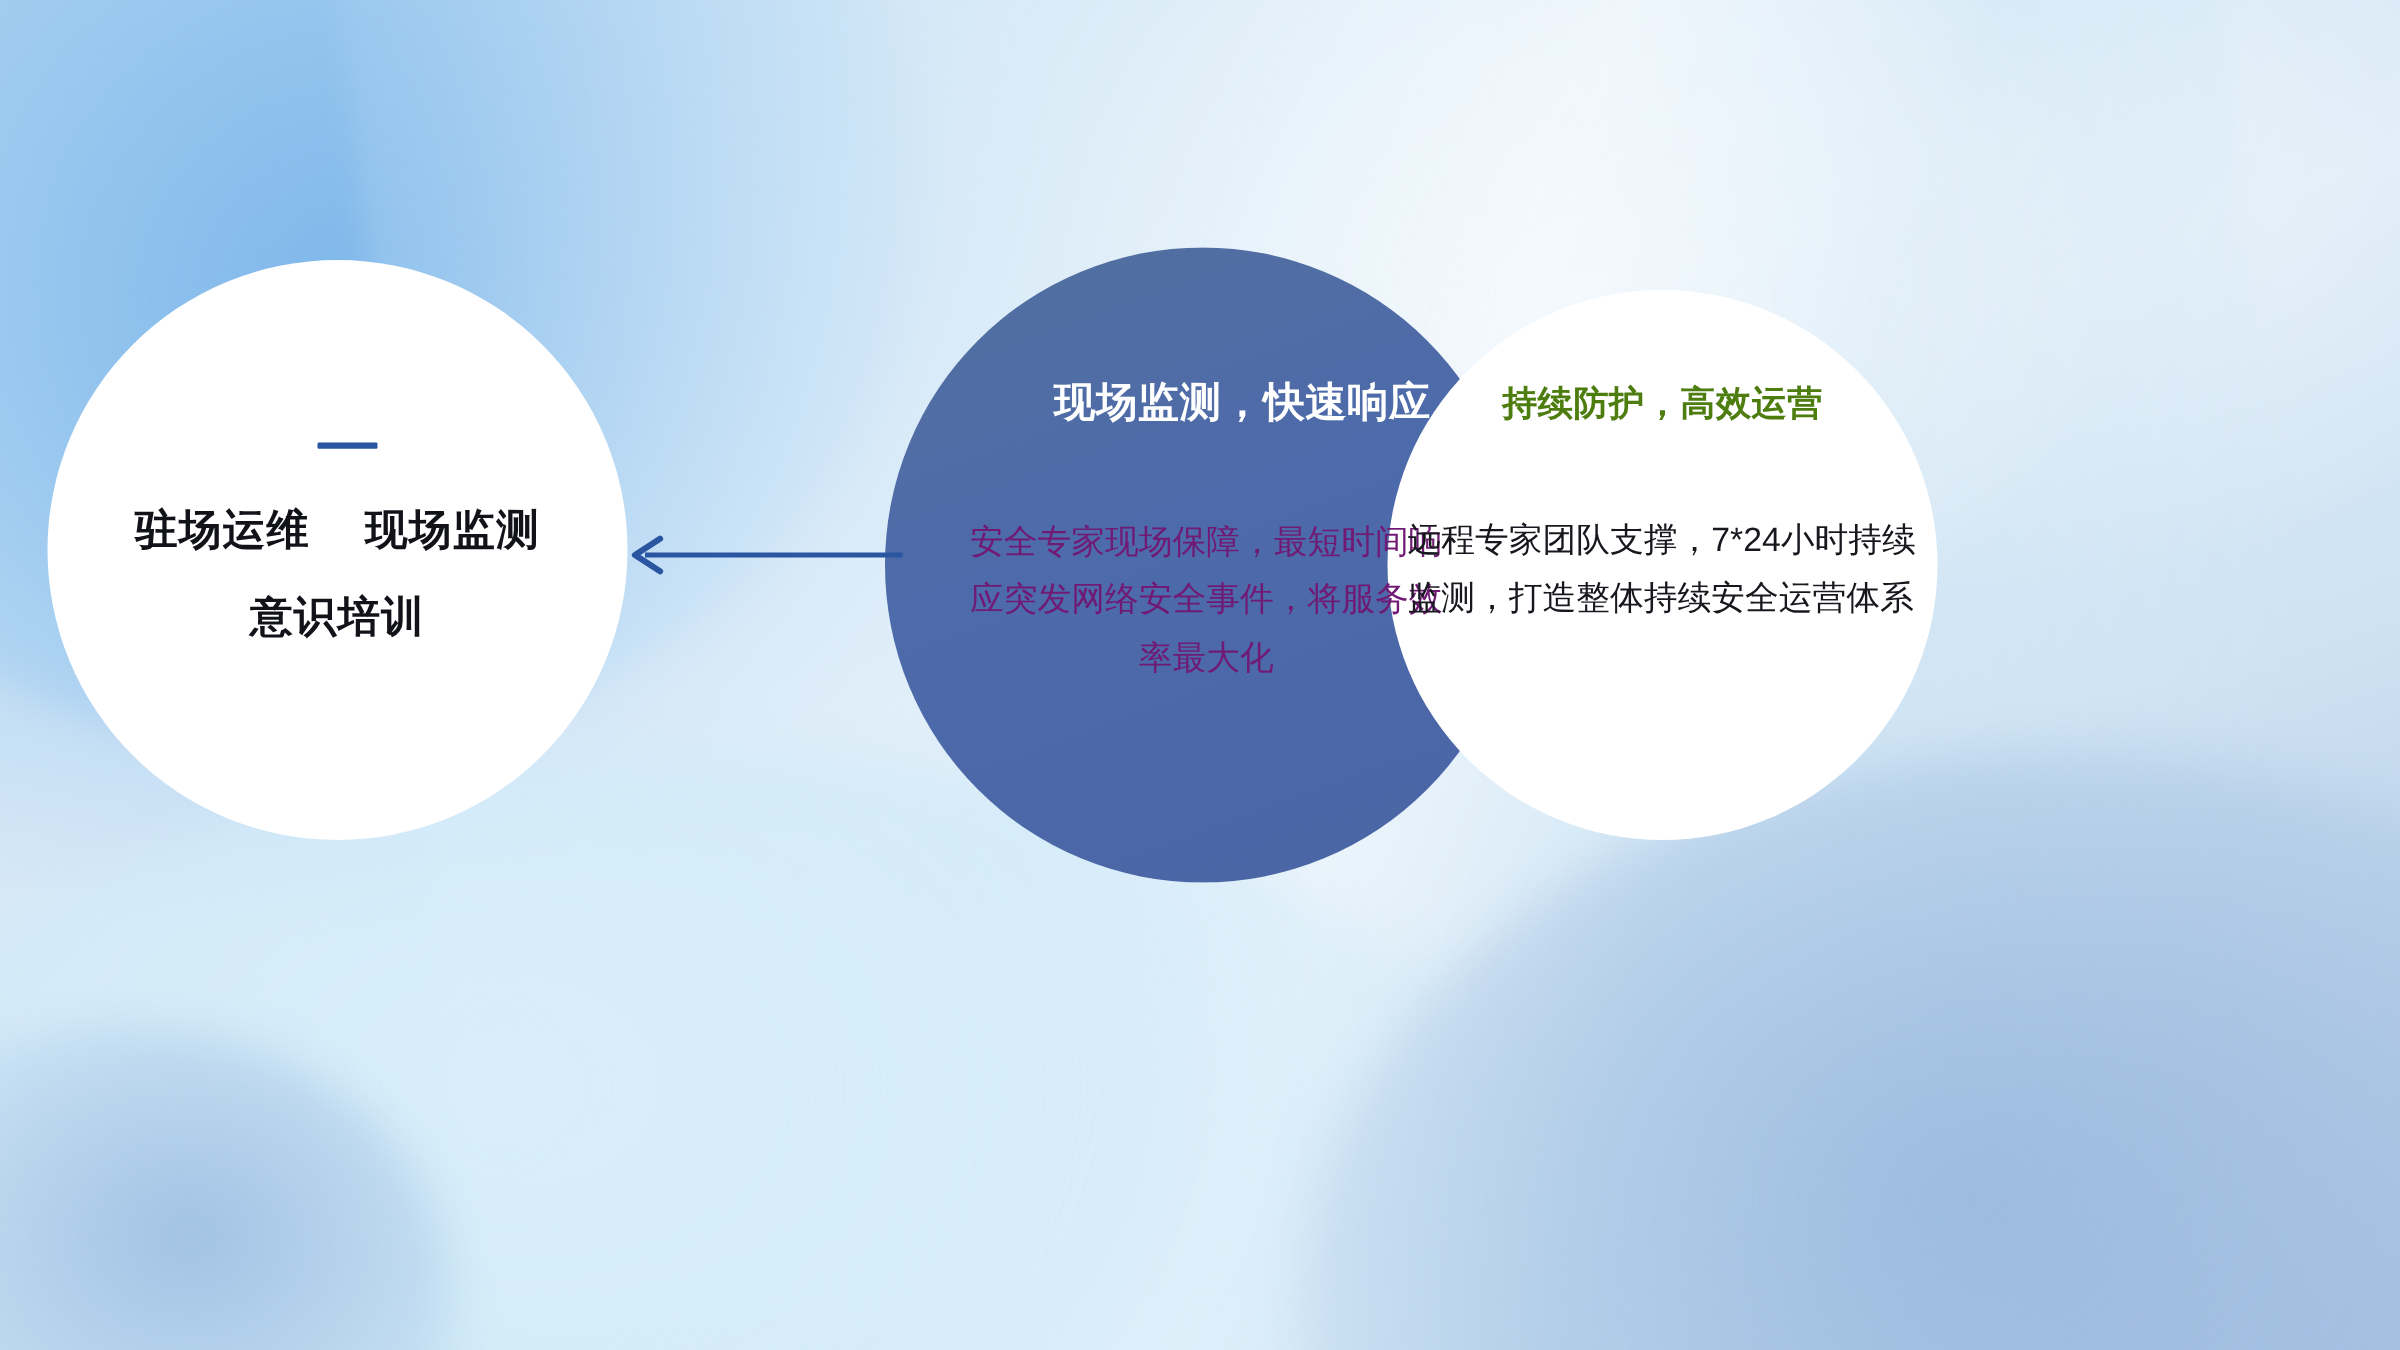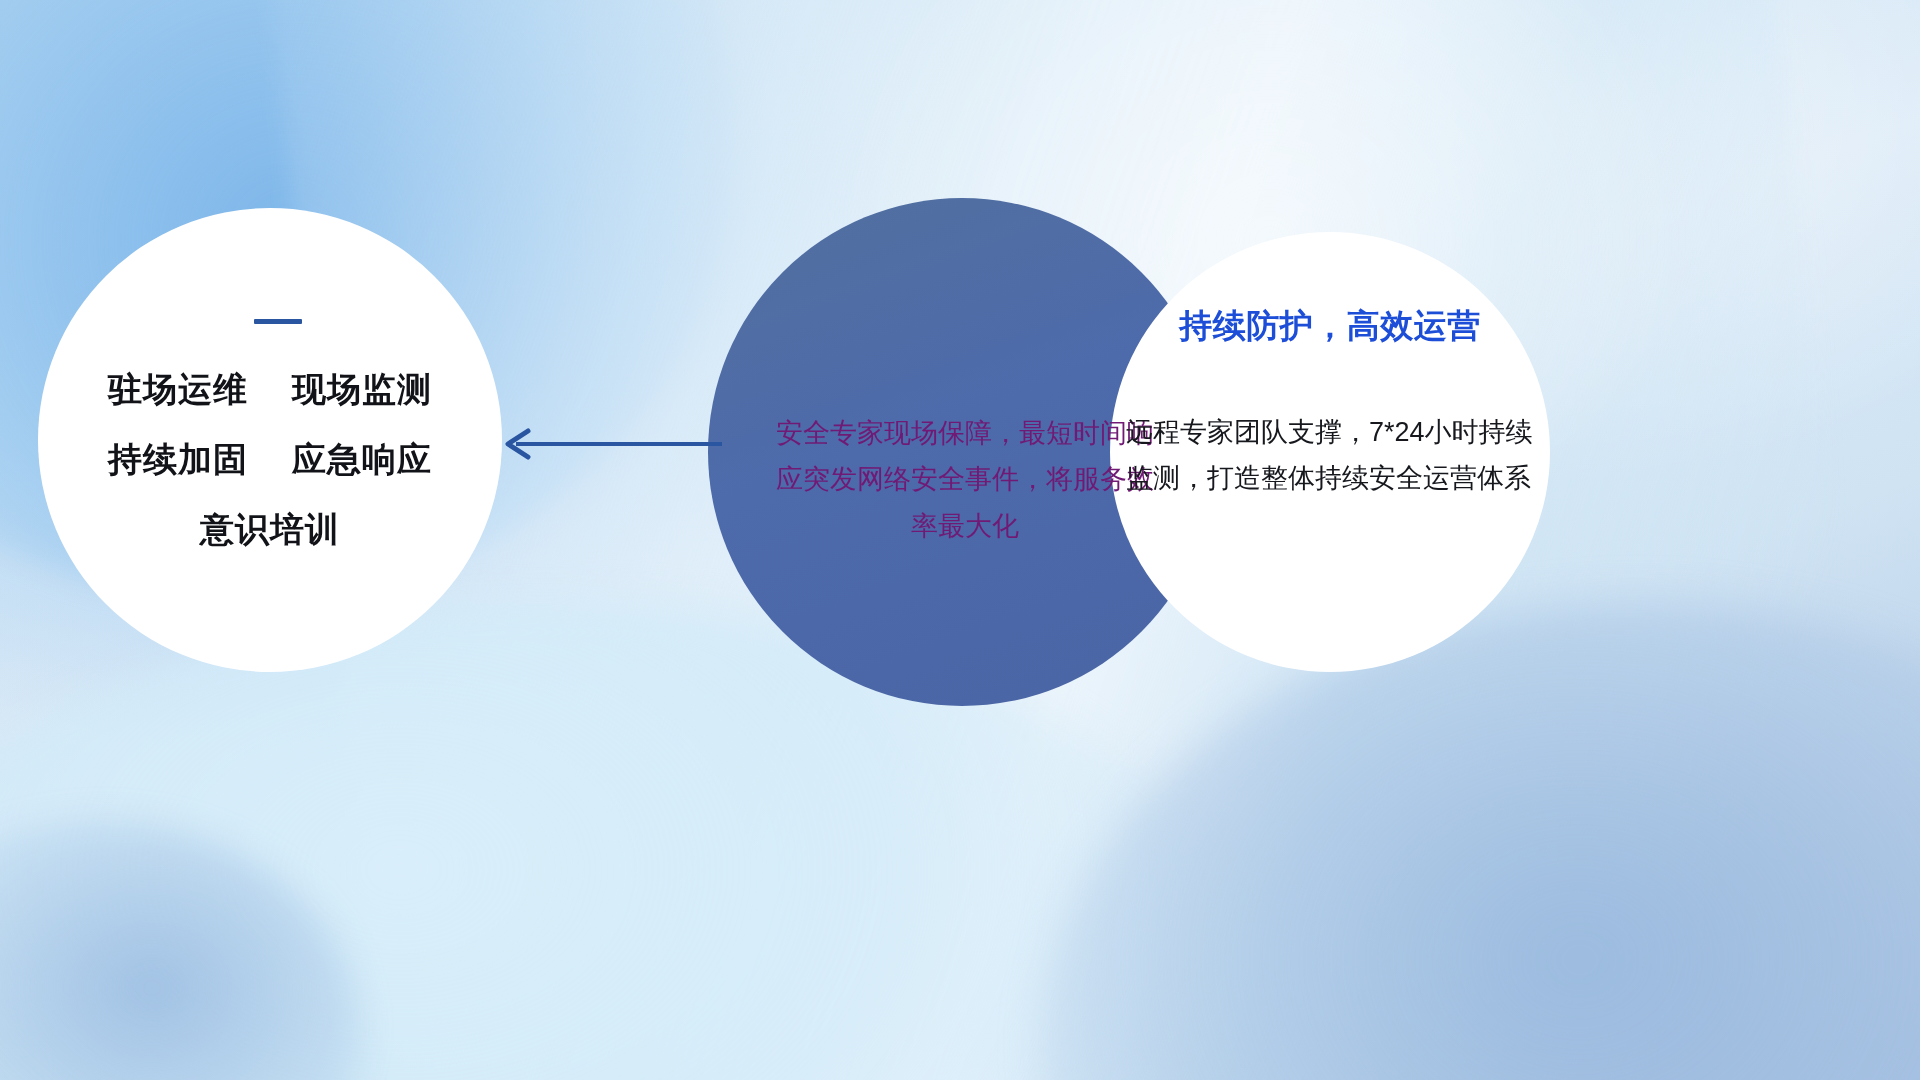--- a/index.html
+++ b/index.html
@@ -123,21 +123,21 @@
   }
 
   
   #right-content {
     position:absolute; left:1110px; top:232px; width:440px; height:440px;
     z-index:7; pointer-events:none;
   }
   #right-title {
     position:absolute; left:0; right:0; top:72px;
     text-align:center;
-    font-size:33px; font-weight:bold; color:#1d4ed8;
+    font-size:28px; font-weight:bold; color:#4d7c0f;
     letter-spacing:.5px; white-space:nowrap;
   }
   #right-body {
     position:absolute; left:16px; top:178px; width:408px;
     font-size:27px; color:#16181d; line-height:1.7;
   }
 
   
   #arrow { position:absolute; left:494px; top:424px; z-index:8; }
 </style>
@@ -156,30 +156,27 @@
 <div class="circle" id="circle-left"></div>
 <div class="circle" id="circle-center"></div>
 <div class="circle" id="circle-right"></div>
 
 <div id="left-content">
   <div id="left-dash"></div>
   <div class="left-row">
     <span>驻场运维</span>
     <span>现场监测</span>
   </div>
-  <div class="left-row">
-    <span>持续加固</span>
-    <span>应急响应</span>
-  </div>
   <div class="left-row last">
     <span>意识培训</span>
   </div>
 </div>
 
 <div id="center-content">
+  <div id="center-title">现场监测，快速响应</div>
   <div id="center-body">安全专家现场保障，最短时间响应突发网络安全事件，将服务效率最大化</div>
 </div>
 
 <div id="right-content">
   <div id="right-title">持续防护，高效运营</div>
   <div id="right-body">远程专家团队支撑，7*24小时持续监测，打造整体持续安全运营体系</div>
 </div>
 
 <svg id="arrow" width="230" height="40" viewBox="0 0 230 40">
   <line x1="228" y1="20" x2="22" y2="20" stroke="#2a55a0" stroke-width="4"></line>

